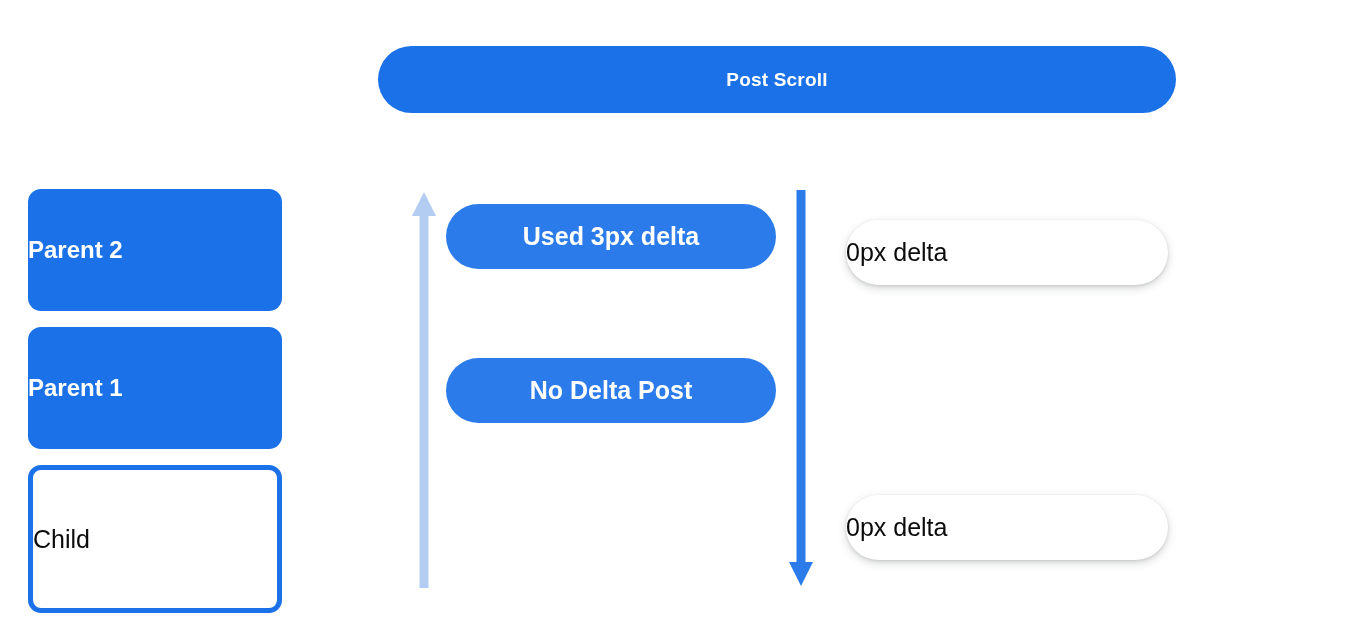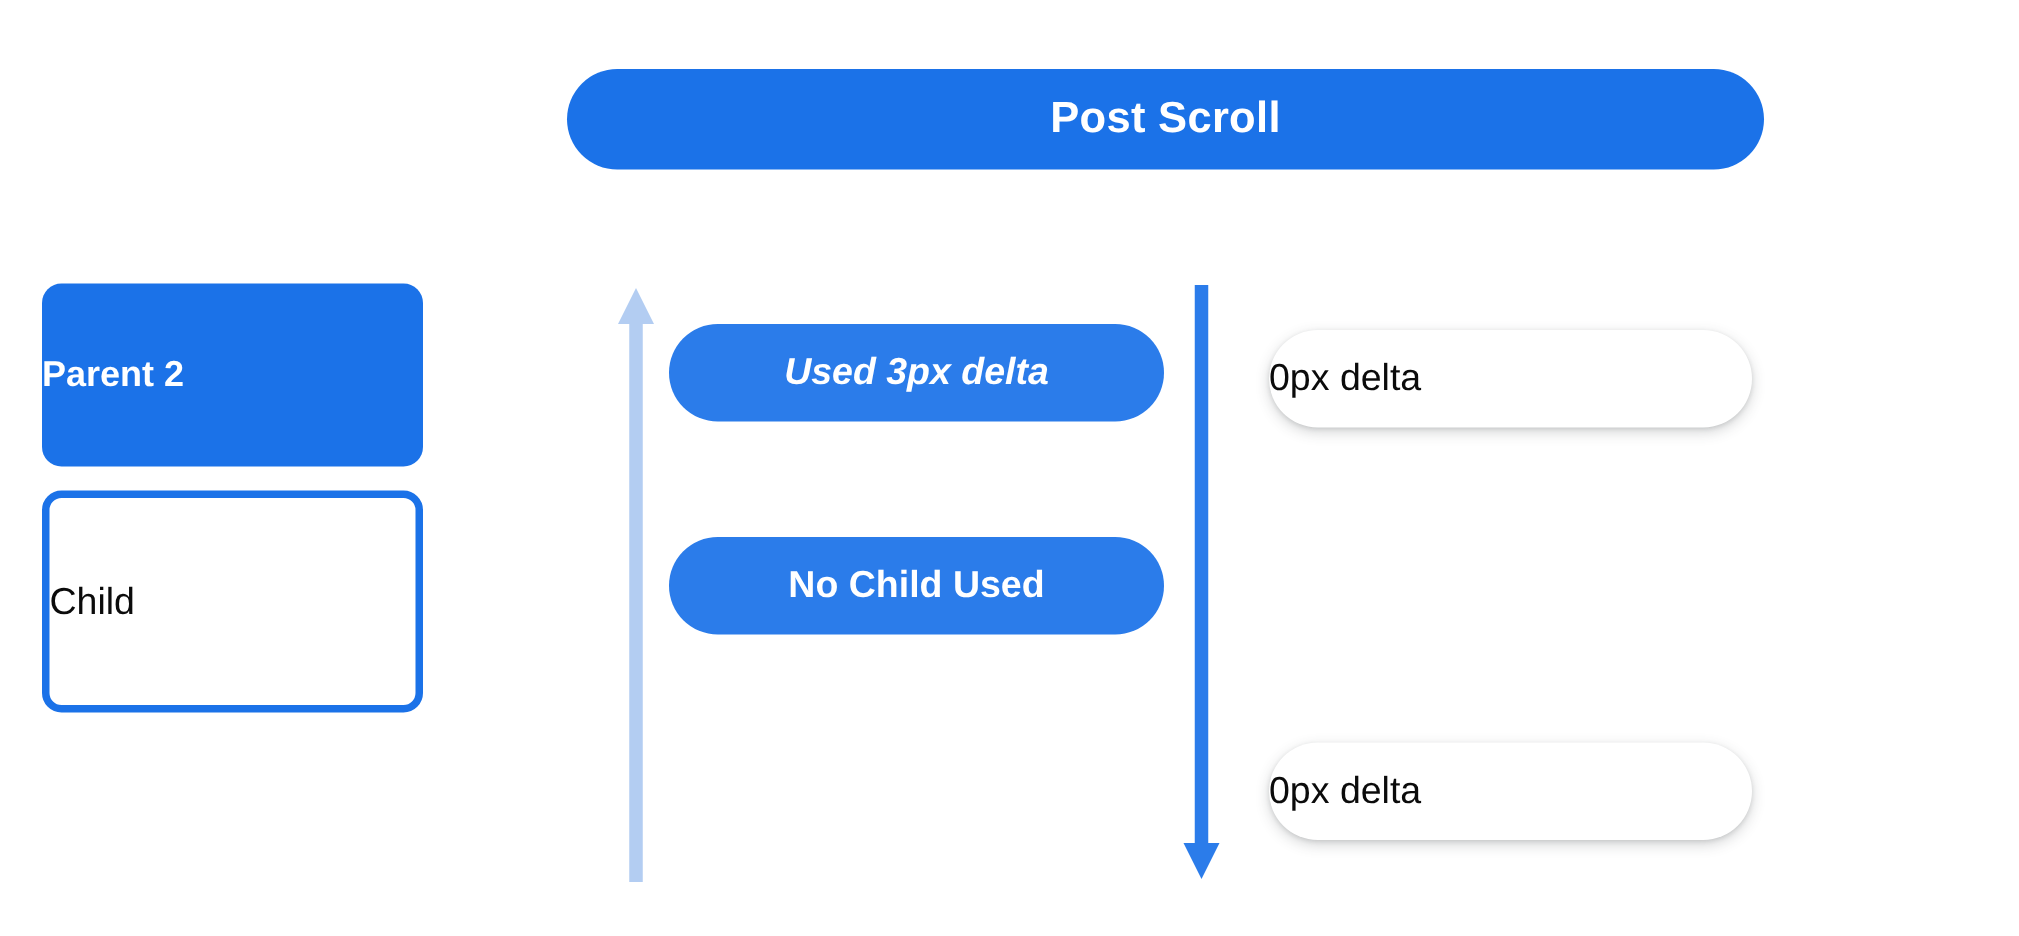--- a/index.html
+++ b/index.html
@@ -29,21 +29,21 @@
     width: 798px;
     height: 67px;
     background: #1b72e8;
     border-radius: 34px;
     display: flex;
     align-items: center;
     justify-content: center;
   }
   .header-banner .header-title {
     color: #ffffff;
-    font-size: 29px;
+    font-size: 19px;
     font-weight: bold;
     letter-spacing: 0.2px;
   }
 
   
   .left-stack {
     position: absolute;
     left: 28px;
     top: 189px;
     width: 254px;
@@ -97,21 +97,21 @@
     border-radius: 33px;
     display: flex;
     align-items: center;
     justify-content: center;
   }
   .pill-blue .pill-label {
     color: #ffffff;
     font-size: 25px;
     font-weight: bold;
   }
-  .pill-blue.slot-a { top: 216px; font-style: italic; }
+  .pill-blue.slot-a { top: 204px; }
   .pill-blue.slot-b { top: 358px; }
 
   
   .pill-white {
     position: absolute;
     left: 846px;
     width: 322px;
     height: 65px;
     background: #ffffff;
     border-radius: 33px;
@@ -135,20 +135,23 @@
   <div class="header-banner">
     <span class="header-title">Post Scroll</span>
   </div>
 
   <div class="left-stack">
 
     <div class="node-box filled">
       <span class="node-label">Parent 2</span>
     </div>
 
+    <div class="node-box filled">
+      <span class="node-label">Parent 1</span>
+    </div>
 
     <div class="node-box outlined">
       <span class="node-label">Child</span>
     </div>
 
   </div>
 
   <svg class="arrow arrow-up" viewBox="0 0 30 398">
     <polygon points="15,2 27,26 3,26" fill="#b3cdf2"></polygon>
     <rect x="10.5" y="24" width="9" height="374" fill="#b3cdf2"></rect>
@@ -157,21 +160,21 @@
   <svg class="arrow arrow-down" viewBox="0 0 30 398">
     <rect x="10.5" y="0" width="9" height="374" fill="#2b7cea"></rect>
     <polygon points="15,396 27,372 3,372" fill="#2b7cea"></polygon>
   </svg>
 
   <div class="pill-blue slot-a">
     <span class="pill-label">Used 3px delta</span>
   </div>
 
   <div class="pill-blue slot-b">
-    <span class="pill-label">No Child Used</span>
+    <span class="pill-label">No Delta Post</span>
   </div>
 
   <div class="pill-white slot-a">
     <span class="pill-label">0px delta</span>
   </div>
 
   <div class="pill-white slot-c">
     <span class="pill-label">0px delta</span>
   </div>
 

